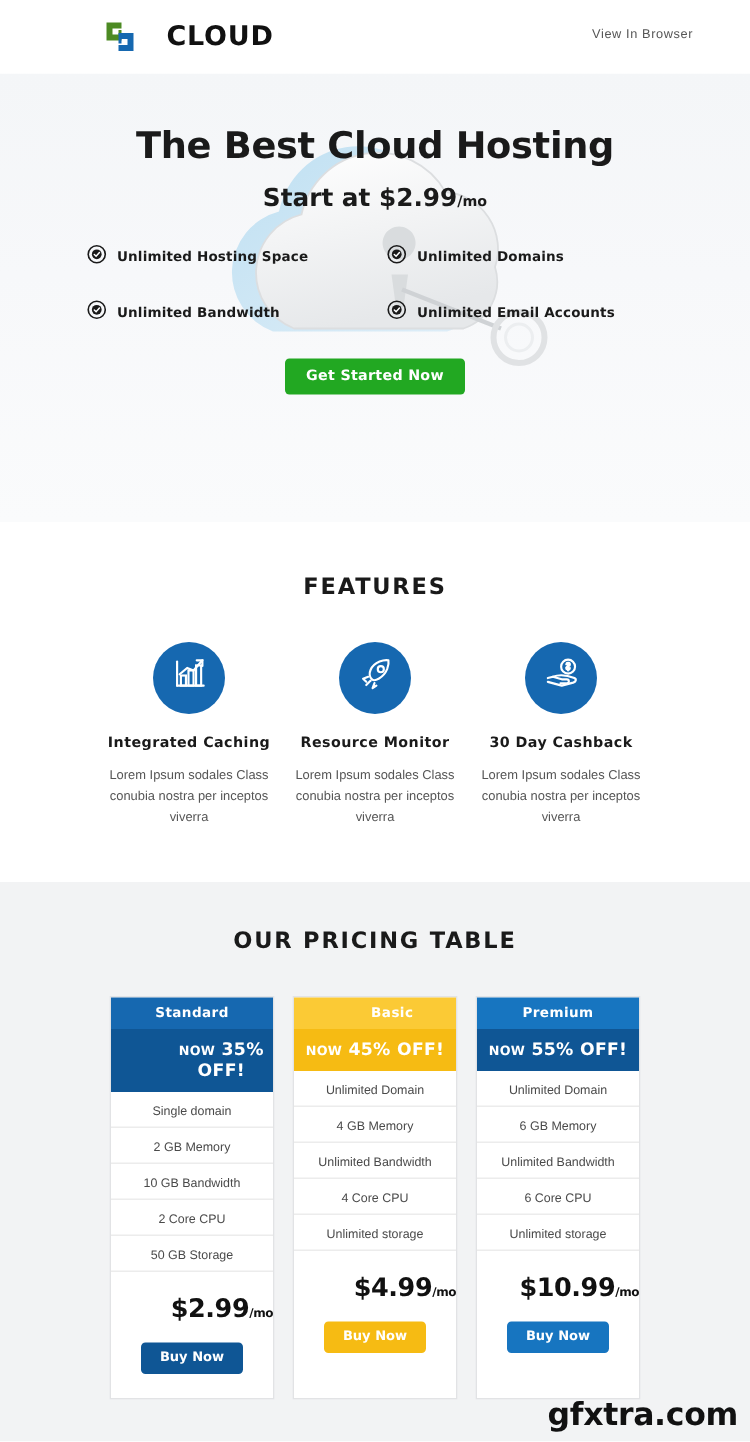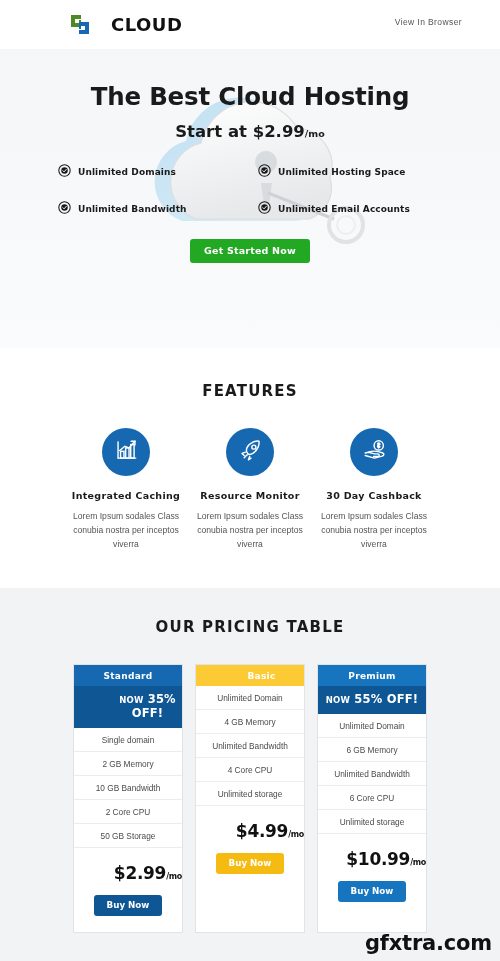--- a/index.html
+++ b/index.html
@@ -197,31 +197,31 @@
 
       <div class="bullets">
         <div class="bullet">
           <span>
             <svg width="13" height="13" viewBox="0 0 24 24">
                 <circle cx="12" cy="12" r="10.5" fill="none" stroke="#1a1a1a" stroke-width="2"></circle>
                 <circle cx="12" cy="12" r="6" fill="#1a1a1a"></circle>
                 <path d="M9 12.3 l2.2 2.2 l4.1 -4.6" fill="none" stroke="#fff" stroke-width="1.8" stroke-linecap="round"></path>
               </svg>
           </span>
-          <span class="bullet-label">Unlimited Domains</span>
+          <span class="bullet-label">Unlimited Hosting  Space</span>
         </div>
         <div class="bullet">
           <span>
             <svg width="13" height="13" viewBox="0 0 24 24">
                 <circle cx="12" cy="12" r="10.5" fill="none" stroke="#1a1a1a" stroke-width="2"></circle>
                 <circle cx="12" cy="12" r="6" fill="#1a1a1a"></circle>
                 <path d="M9 12.3 l2.2 2.2 l4.1 -4.6" fill="none" stroke="#fff" stroke-width="1.8" stroke-linecap="round"></path>
               </svg>
           </span>
-          <span class="bullet-label">Unlimited Hosting  Space</span>
+          <span class="bullet-label">Unlimited Domains</span>
         </div>
         <div class="bullet">
           <span>
             <svg width="13" height="13" viewBox="0 0 24 24">
                 <circle cx="12" cy="12" r="10.5" fill="none" stroke="#1a1a1a" stroke-width="2"></circle>
                 <circle cx="12" cy="12" r="6" fill="#1a1a1a"></circle>
                 <path d="M9 12.3 l2.2 2.2 l4.1 -4.6" fill="none" stroke="#fff" stroke-width="1.8" stroke-linecap="round"></path>
               </svg>
           </span>
           <span class="bullet-label">Unlimited Bandwidth</span>
@@ -326,20 +326,23 @@
           <div class="price">
             <span>$2.99</span><span class="per">/mo</span>
           </div>
           <button class="buy" style="background: rgb(15, 86, 149);">Buy Now</button>
         </div>
       </div>
 
       <div class="card">
         <div class="card-head">
           <div class="plan-name" style="background: rgb(251, 202, 53); padding-left: 23px;">Basic</div>
+          <div class="plan-off" style="background: rgb(246, 187, 19);">
+            <span class="small">NOW</span><span> 45% OFF!</span>
+          </div>
         </div>
         <div class="feat-li">Unlimited Domain</div>
         <div class="feat-li">4 GB Memory</div>
         <div class="feat-li">Unlimited Bandwidth</div>
         <div class="feat-li">4 Core CPU</div>
         <div class="feat-li">Unlimited storage</div>
         <div class="price-box">
           <div class="price">
             <span>$4.99</span><span class="per">/mo</span>
           </div>

